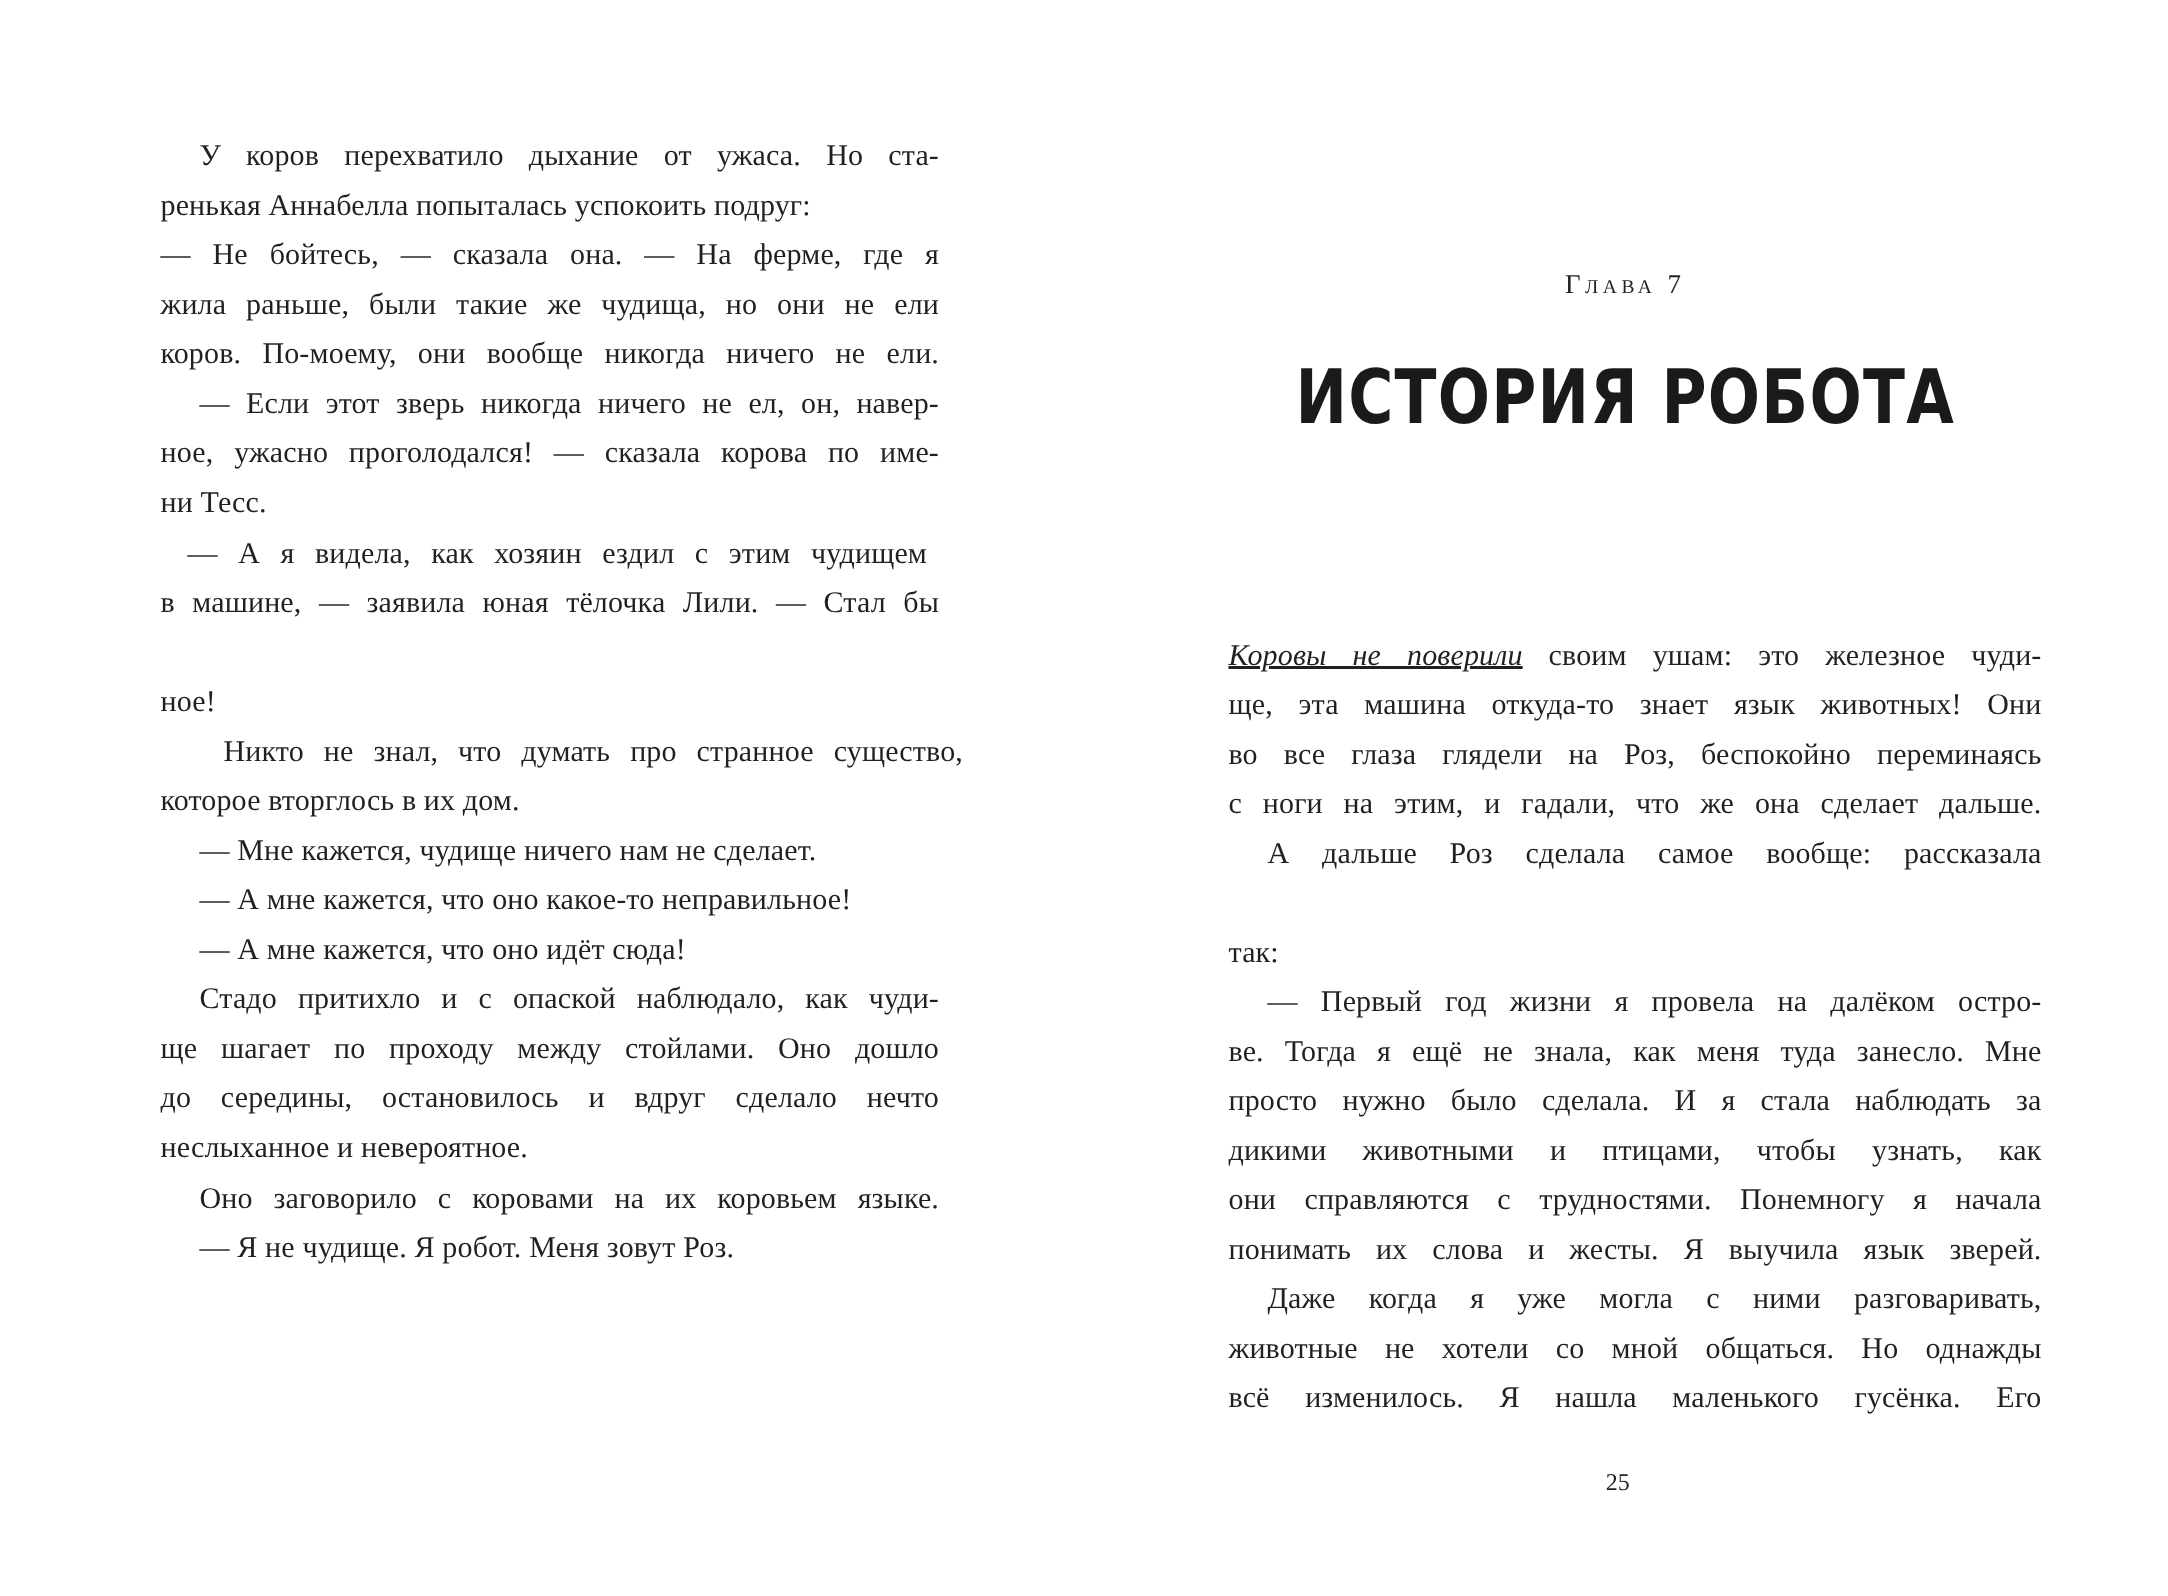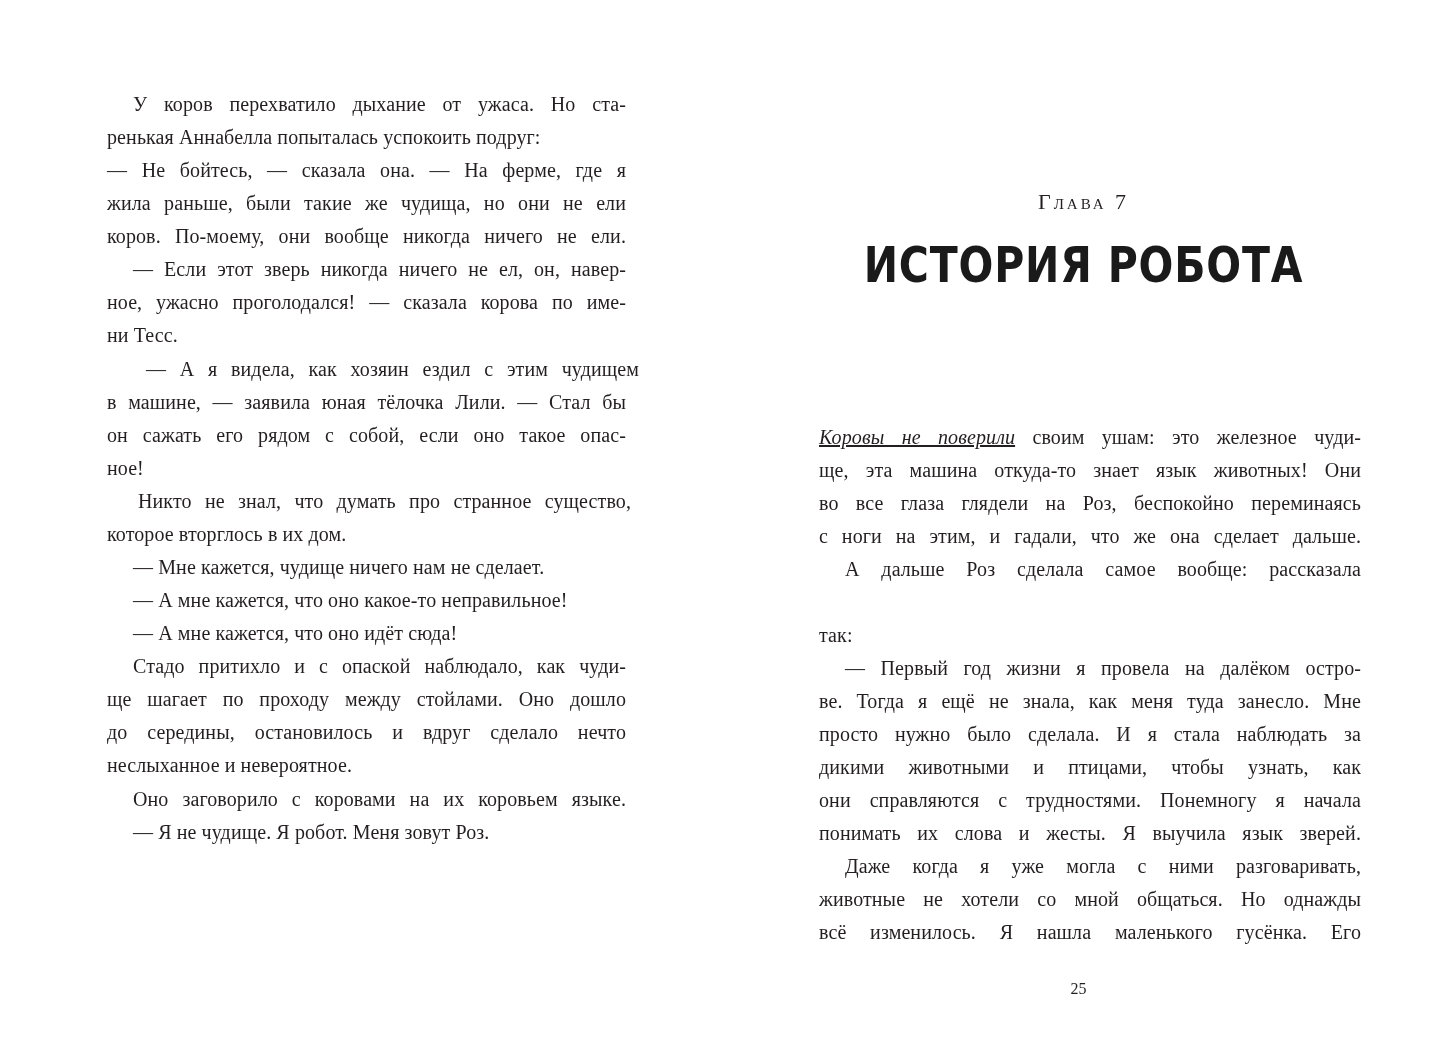--- a/index.html
+++ b/index.html
@@ -14,22 +14,22 @@
     .line {
       position: absolute;
       font-size: 20px;
       line-height: 33px;
       white-space: nowrap;
       letter-spacing: 0.1px;
     }
     .just { text-align: justify; text-align-last: justify; }
     .chapter-label {
       position: absolute; left: 0; width: 100%;
-      top: 189px; text-align: center;
-      font-size: 22px; letter-spacing: 3px;
+      top: 179px; text-align: center;
+      font-size: 18px; letter-spacing: 3px;
       font-variant: small-caps;
     }
     .chapter-title {
       position: absolute; left: 0; width: 100%;
       top: 236px; text-align: center;
       font-family: "DejaVu Sans", sans-serif;
       font-weight: bold;
       font-size: 50px; letter-spacing: 1px;
       transform: scaleX(0.82);
       color: #1a1a1a;
@@ -46,25 +46,24 @@
 
 <div class="page page-left">
   <div class="line just" style="left:133px;width:493px;top:88px">У коров перехватило дыхание от ужаса. Но ста-</div>
   <div class="line" style="left:107px;top:121px">ренькая Аннабелла попыталась успокоить подруг:</div>
   <div class="line just" style="left:107px;width:519px;top:154px">— Не бойтесь, — сказала она. — На ферме, где я</div>
   <div class="line just" style="left:107px;width:519px;top:187px">жила раньше, были такие же чудища, но они не ели</div>
   <div class="line just" style="left:107px;width:519px;top:220px">коров. По-моему, они вообще никогда ничего не ели.</div>
   <div class="line just" style="left:133px;width:493px;top:253px">— Если этот зверь никогда ничего не ел, он, навер-</div>
   <div class="line just" style="left:107px;width:519px;top:286px">ное, ужасно проголодался! — сказала корова по име-</div>
   <div class="line" style="left:107px;top:319px">ни Тесс.</div>
-  <div class="line just" style="left:146px;width:493px;top:353px">— А я видела, как хозяин ездил с этим чудищем</div>
+  <div class="line just" style="left:125px;width:493px;top:353px">— А я видела, как хозяин ездил с этим чудищем</div>
   <div class="line just" style="left:107px;width:519px;top:386px">в машине, — заявила юная тёлочка Лили. — Стал бы</div>
-  <div class="line just" style="left:107px;width:519px;top:419px">он сажать его рядом с собой, если оно такое опас-</div>
   <div class="line" style="left:107px;top:452px">ное!</div>
-  <div class="line just" style="left:138px;width:493px;top:485px">Никто не знал, что думать про странное существо,</div>
+  <div class="line just" style="left:149px;width:493px;top:485px">Никто не знал, что думать про странное существо,</div>
   <div class="line" style="left:107px;top:518px">которое вторглось в их дом.</div>
   <div class="line" style="left:133px;top:551px">— Мне кажется, чудище ничего нам не сделает.</div>
   <div class="line" style="left:133px;top:584px">— А мне кажется, что оно какое-то неправильное!</div>
   <div class="line" style="left:133px;top:617px">— А мне кажется, что оно идёт сюда!</div>
   <div class="line just" style="left:133px;width:493px;top:650px">Стадо притихло и с опаской наблюдало, как чуди-</div>
   <div class="line just" style="left:107px;width:519px;top:716px">до середины, остановилось и вдруг сделало нечто</div>
   <div class="line just" style="left:107px;width:519px;top:683px">ще шагает по проходу между стойлами. Оно дошло</div>
   <div class="line" style="left:107px;top:749px">неслыханное и невероятное.</div>
   <div class="line just" style="left:133px;width:493px;top:783px">Оно заговорило с коровами на их коровьем языке.</div>
   <div class="line" style="left:133px;top:816px">— Я не чудище. Я робот. Меня зовут Роз.</div>

